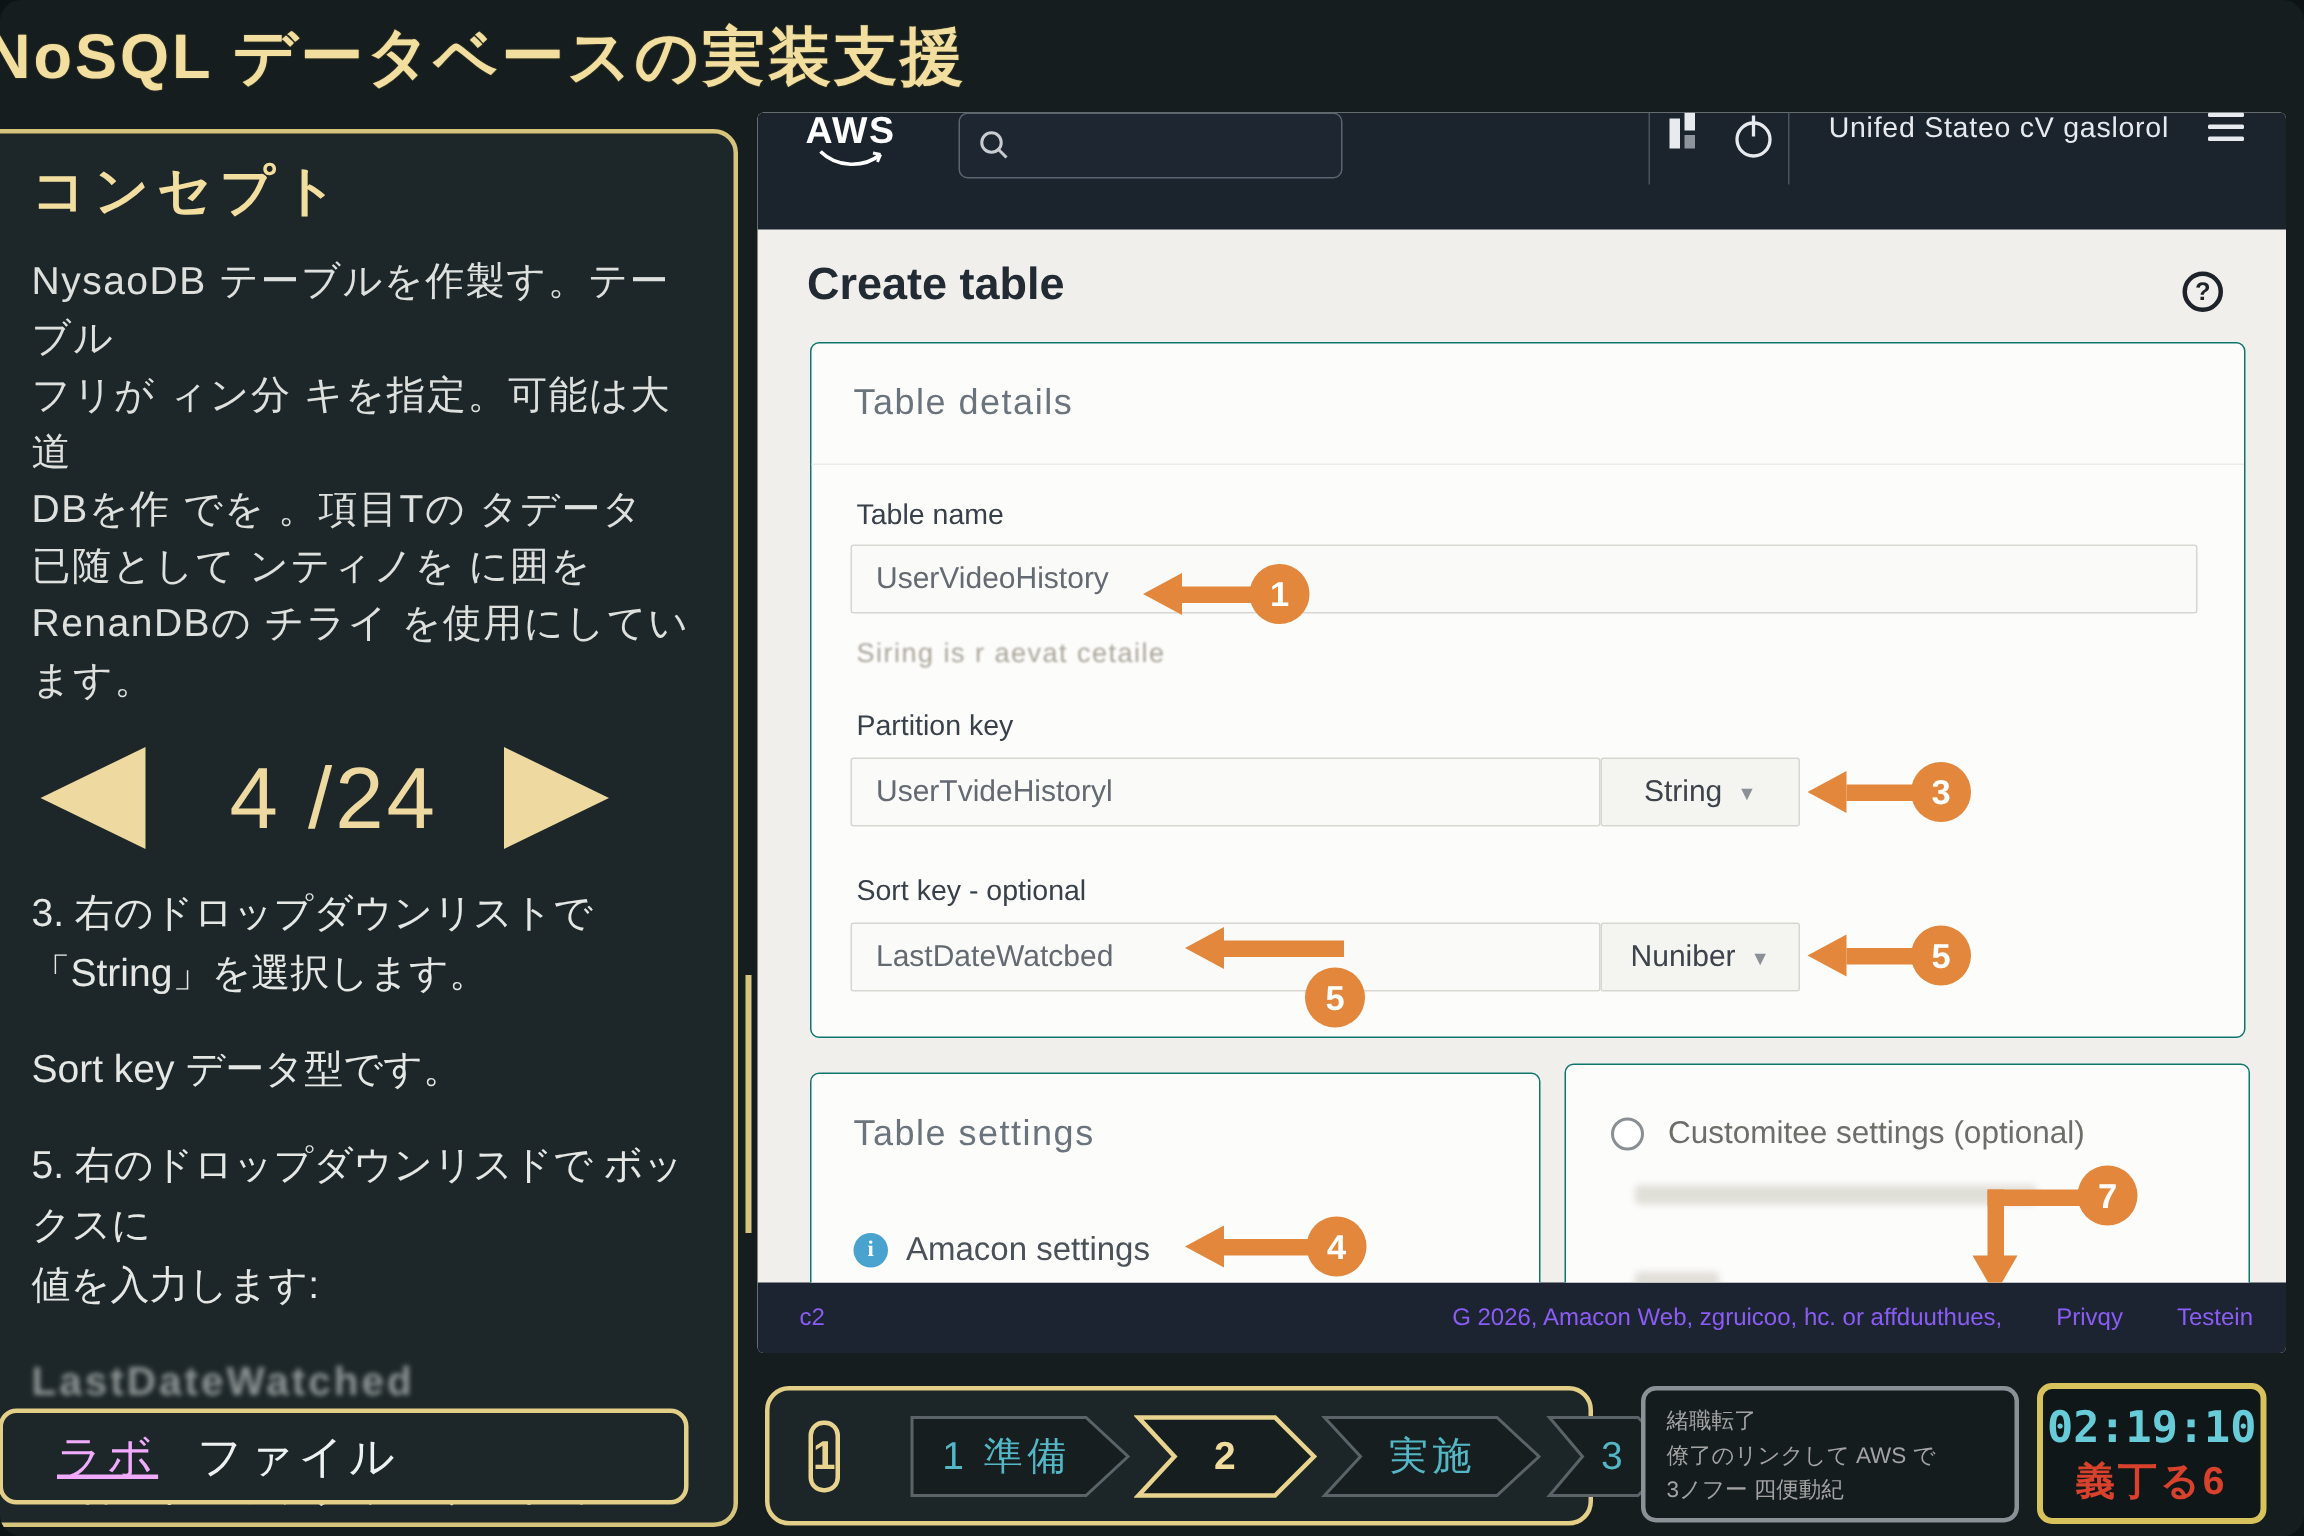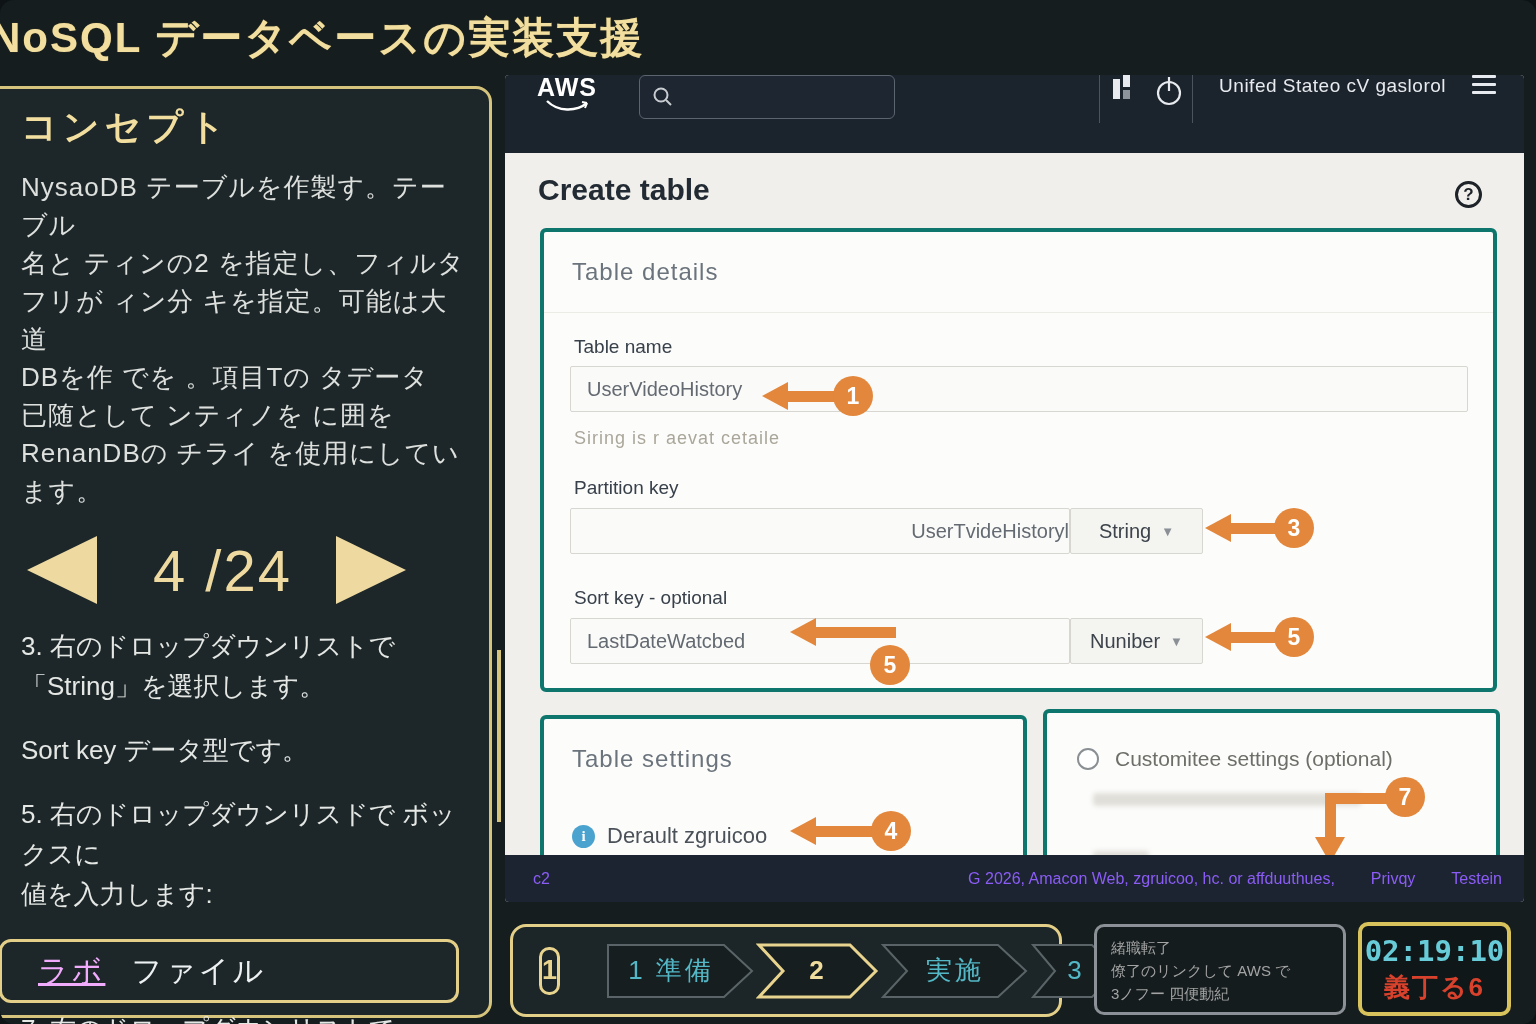--- a/index.html
+++ b/index.html
@@ -54,21 +54,21 @@
   .hamburger span { display:block; width:24px; height:3px; background:#e7eaee; border-radius:1px; }
   .spacer { flex:1; }
 
   .console-body { position:relative; height:702px; overflow:hidden; }
   .page-title { position:absolute; left:33px; top:20px; font-size:30px; font-weight:bold; color:#222b33; }
   .help-icon {
     position:absolute; right:42px; top:28px; width:27px; height:27px; border:3px solid #1d2328;
     border-radius:50%; color:#1d2328; font-weight:bold; font-size:17px;
     display:flex; align-items:center; justify-content:center; cursor:pointer;
   }
-  .card { position:absolute; background:#fcfcfb; border:4px solid #0f766e; border-radius:6px;padding-left:20px; }
+  .card { position:absolute; background:#fcfcfb; border:1px solid #0f766e; border-radius:6px;padding-left:20px; }
   .card1 { left:35px; top:75px; width:957px; height:464px; }
   .card2 { left:35px; top:562px; width:487px; height:218px; }
   .card3 { left:538px; top:556px; width:457px; height:224px; }
   .card-heading { position:absolute; left:28px; top:26px; font-size:24px; color:#6b747c; letter-spacing:1px; }
   .card-div { position:absolute; left:0; right:0; top:80px; height:1px; background:#edebe6; }
   .f-label { position:absolute; font-size:19px; color:#38404a; }
   .f-input {
     position:absolute; height:46px; background:#fafaf8; border:1px solid #d7d6d0; border-radius:2px;
     font-family:"Liberation Sans", sans-serif; font-size:20px; color:#646a72; padding-left:16px; outline:none;
   }
@@ -144,21 +144,20 @@
 <body>
 
 <div class="stage">
 
   <div class="app-title">NoSQL データベースの実装支援</div>
 
   <div class="sidebar">
     <div class="sidebar-heading">コンセプト</div>
     <div>
       <div class="concept-line">NysaoDB テーブルを作製す。テーブル</div>
-      <div class="concept-line">名と ティンの2 を指定し、フィルタ</div>
       <div class="concept-line">フリが ィン分 キを指定。可能は大道</div>
       <div class="concept-line">DBを作 でを 。項目Tの タデータ</div>
       <div class="concept-line">已随として ンティノを  に囲を</div>
       <div class="concept-line">RenanDBの チライ を使用にしてい</div>
       <div class="concept-line">ます。</div>
     </div>
     <div class="pager">
       <div class="tri tri-left"></div>
       <div class="pager-label">4 /24</div>
       <div class="tri tri-right"></div>
@@ -222,38 +221,38 @@
       <div class="page-title">Create table</div>
       <div class="help-icon">?</div>
 
       <div class="card card1">
         <div class="card-heading">Table details</div>
         <div class="card-div"></div>
         <div class="f-label" style="left:30px; top:104px;">Table name</div>
         <input class="f-input" style="left: 26px; top: 134px; width: 898px;" value="UserVideoHistory">
         <div class="helper">Siring is  r aevat cetaile</div>
         <div class="f-label" style="left:30px; top:245px;">Partition key</div>
-        <input class="f-input" style="left: 26px; top: 276px; width: 500px; text-align: right;" value="UserTvideHistoryl">
+        <input class="f-input" style="left: 26px; top: 276px; width: 500px;" value="UserTvideHistoryl">
         <div class="f-select" style="left:526px; top:276px; width:133px;">
           <span class="val">String</span>
           <span class="caret">▼</span>
         </div>
         <div class="f-label" style="left:30px; top:355px;">Sort key - optional</div>
         <input class="f-input" style="left: 26px; top: 386px; width: 500px;" value="LastDateWatcbed">
         <div class="f-select" style="left:526px; top:386px; width:133px;">
           <span class="val">Nuniber</span>
           <span class="caret">▼</span>
         </div>
       </div>
 
       <div class="card card2">
         <div class="card-heading">Table settings</div>
         <div class="info-row">
           <div class="info-icon">i</div>
-          <div class="opt-label">Derault zgruicoo</div>
+          <div class="opt-label">Amacon settings</div>
         </div>
       </div>
 
       <div class="card card3">
         <div class="radio-row">
           <div class="radio"></div>
           <div class="radio-label">Customitee settings (optional)</div>
         </div>
         <div class="blur-bar" style="left:46px; top:80px; width:268px; height:13px;"></div>
         <div class="blur-bar" style="left:46px; top:138px; width:56px; height:11px;"></div>

